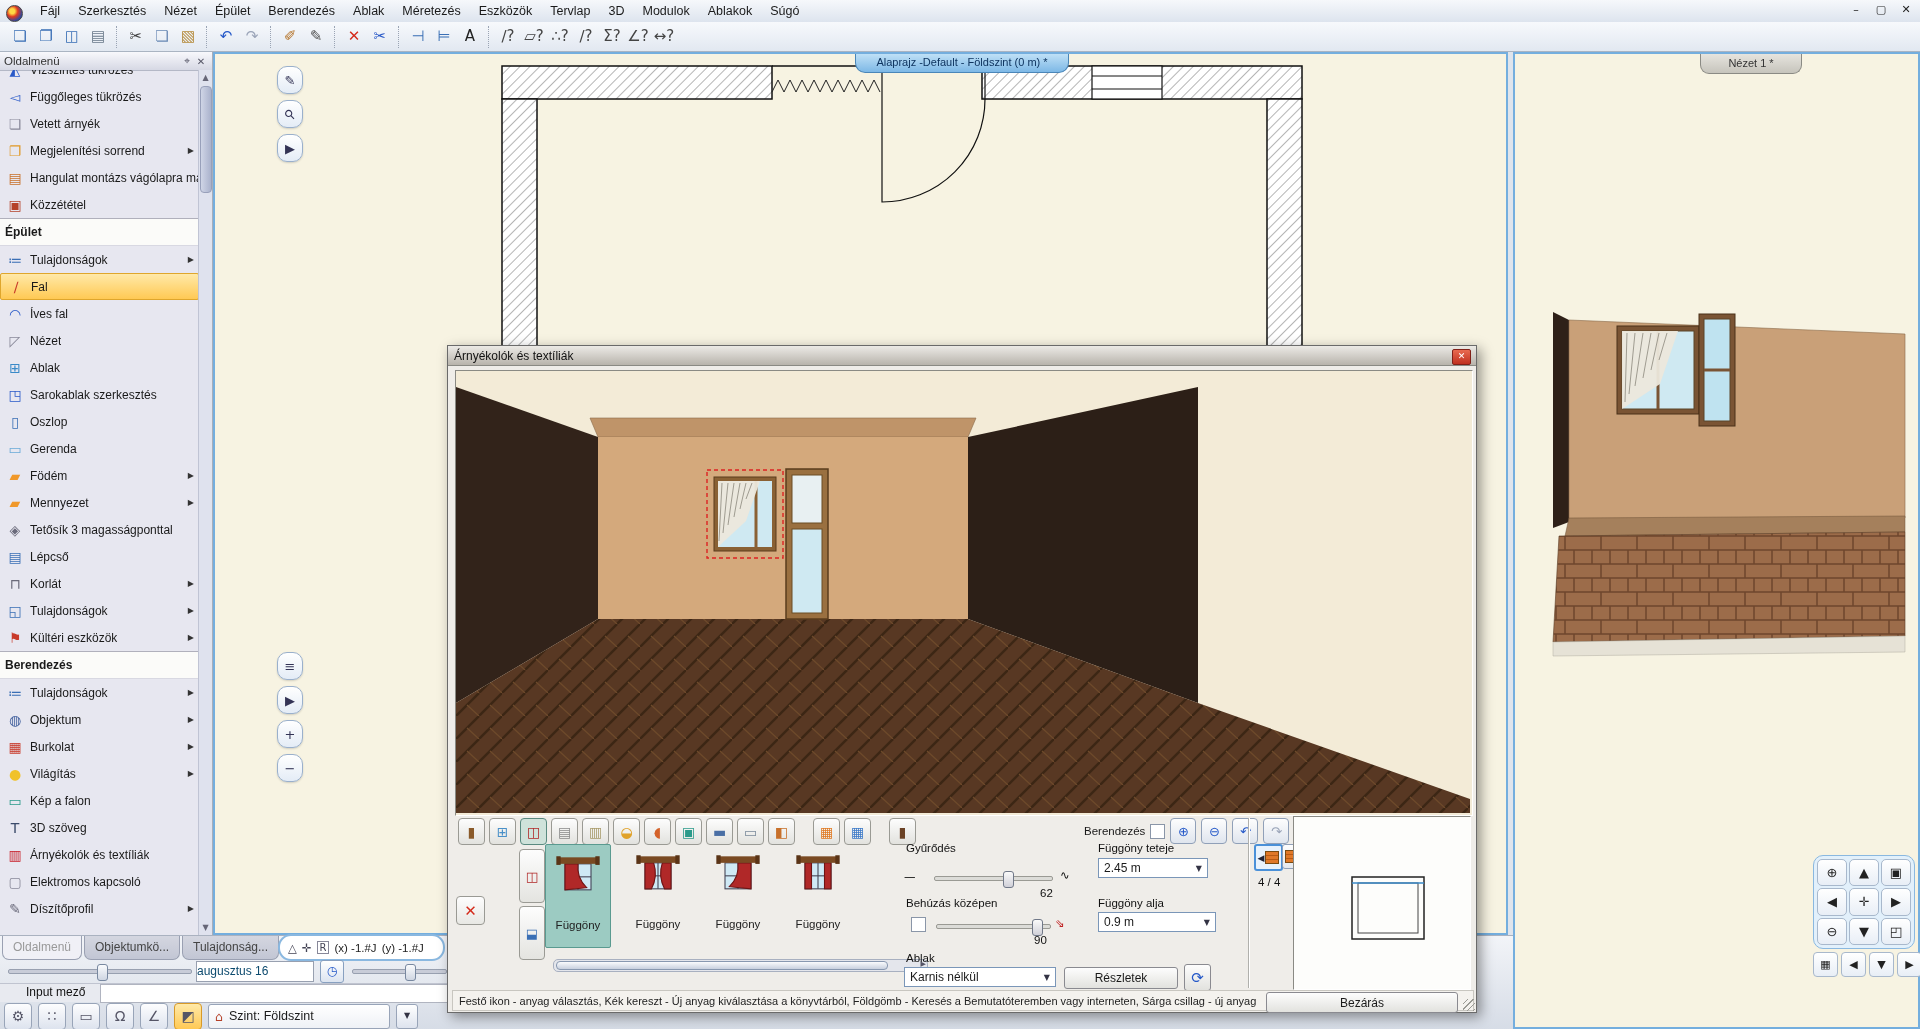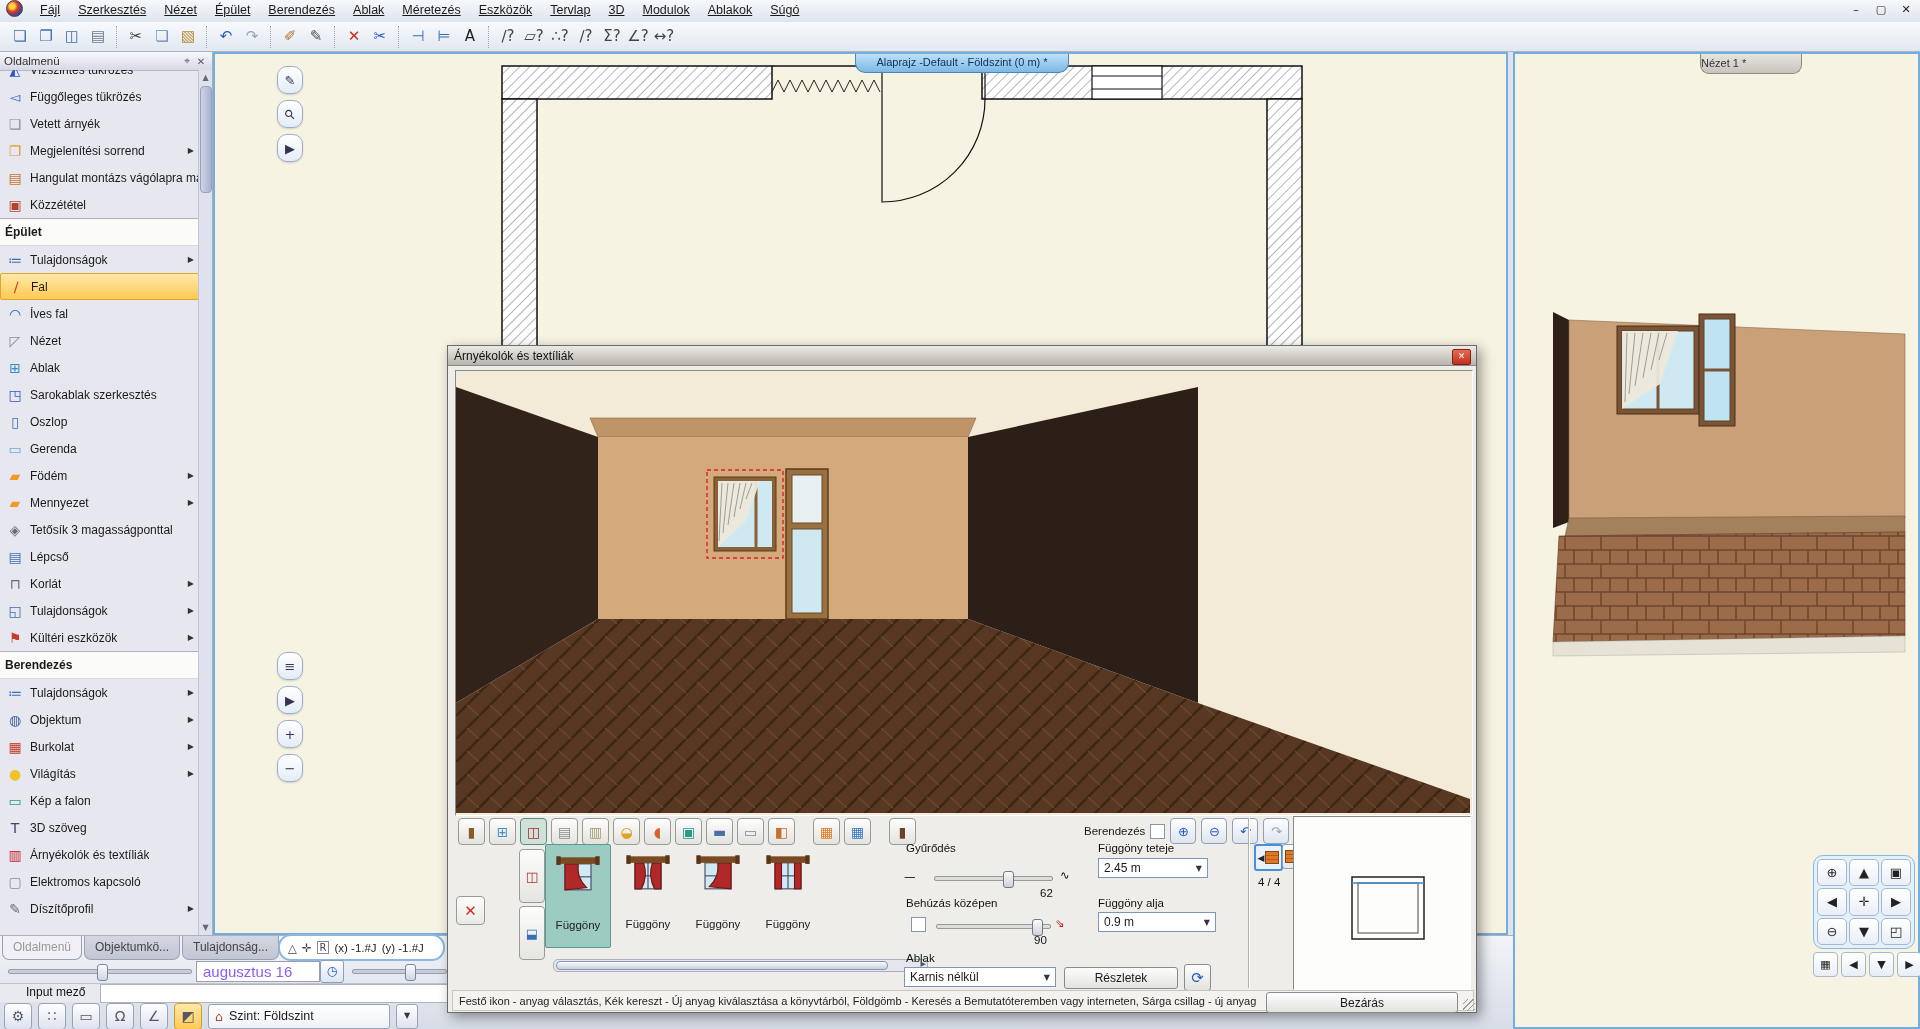--- a/index.html
+++ b/index.html
@@ -4,21 +4,21 @@
 <style>
   html,body{margin:0;padding:0;background:#666;}
   #app{position:relative;width:1920px;height:1029px;overflow:hidden;
        font-family:"Liberation Sans","DejaVu Sans",sans-serif;font-size:12px;color:#1a1a1a;
        background:#dfe4ec;}
   .abs{position:absolute;}
   .ico{font-family:"DejaVu Sans",sans-serif;}
 
   
   .menubar{left:0;top:0;width:1920px;height:22px;background:linear-gradient(#f6f8fb,#dde4ee);
-           border-bottom:1px solid #b8c0cc;display:flex;align-items:flex-start;text-decoration:underline;}
+           border-bottom:1px solid #b8c0cc;display:flex;align-items:flex-end;}
   .applogo{width:15px;height:15px;border-radius:50%;margin:0 8px 0 6px;
            background:radial-gradient(circle at 35% 35%,#ffd944 18%,#e03a20 40%,#2448a8 75%,#16306e 100%);
            border:1px solid #444;}
   .menu-item{padding:0 9px;line-height:21px;font-size:12.5px;cursor:default;}
   .window-controls{position:absolute;right:6px;top:2px;display:flex;gap:9px;}
   .wc-btn{width:16px;height:15px;text-align:center;line-height:15px;font-size:11px;color:#222;
           font-family:"DejaVu Sans",sans-serif;}
 
   
   .toolbar{left:0;top:22px;width:1920px;height:30px;background:linear-gradient(#f7f9fc,#e2e8f1);
@@ -55,21 +55,21 @@
       border-radius:0 0 10px 10px;text-align:center;line-height:17px;font-size:11px;color:#0f3560;}
   .minibar{position:absolute;display:flex;flex-direction:column;gap:6px;}
   .mini-btn{width:24px;height:26px;background:linear-gradient(#ffffff,#e4ecf6);border:1px solid #9ab0cc;border-radius:10px;
       display:flex;align-items:center;justify-content:center;font-size:13px;color:#335;box-shadow:0 1px 2px rgba(0,0,0,.15);}
   .mini-btn .rot{display:inline-block;transform:rotate(-45deg);}
 
   
   .rightpanel{left:1513px;top:52px;width:407px;height:977px;background:#f7f3e2;border:2px solid #74aede;box-sizing:border-box;}
   .rp-tab{position:absolute;left:185px;top:0;width:100px;height:19px;background:linear-gradient(#e2e0da,#c4c2bа);
       background:linear-gradient(#e6e4de,#c6c4bc);border:1px solid #8a8a84;border-top:none;border-radius:0 0 9px 9px;
-      text-align:left;line-height:18px;font-size:11px;color:#333;}
+      text-align:center;line-height:18px;font-size:11px;color:#333;}
   .navpad{position:absolute;left:298px;top:801px;width:102px;height:94px;background:#e2f0fb;border:1px solid #8ab8e0;
       border-radius:10px;display:grid;grid-template-columns:repeat(3,1fr);grid-template-rows:repeat(3,1fr);padding:2px;box-sizing:border-box;}
   .np-btn{margin:1px;background:linear-gradient(#ffffff,#e8eef6);border:1px solid #a8b8cc;border-radius:5px;
       display:flex;align-items:center;justify-content:center;font-size:13px;color:#222;font-family:"DejaVu Sans",sans-serif;}
   .rp-tools{position:absolute;left:298px;top:898px;display:flex;gap:3px;}
   .rp-tbtn{width:23px;height:23px;background:linear-gradient(#ffffff,#e8eef6);border:1px solid #a8b8cc;border-radius:4px;
       display:flex;align-items:center;justify-content:center;font-size:11px;color:#222;font-family:"DejaVu Sans",sans-serif;}
 
   
   .statusbar{left:0;top:935px;width:1513px;height:94px;background:linear-gradient(#f2f4f8,#d6dce6);border-top:1px solid #aab2c0;}
@@ -77,21 +77,21 @@
   .s-tab{height:23px;line-height:22px;padding:0 10px;font-size:12px;background:linear-gradient(#d4d6e0,#c2c6d4);
       border:1px solid #9aa0b2;border-top:none;border-radius:0 0 7px 7px;margin-right:2px;color:#444;}
   .s-tab.active{background:#f0f0f6;color:#999;}
   .coordbar{position:absolute;left:278px;top:-2px;width:167px;height:27px;background:#fff;border:2px solid #8ab8e0;
       border-radius:13px;display:flex;align-items:center;gap:5px;padding:0 8px;font-size:11.5px;color:#222;box-sizing:border-box;}
   .coordbar .cico{font-family:"DejaVu Sans",sans-serif;color:#445;}
   .row2{position:absolute;left:0;top:24px;width:100%;height:23px;}
   .hslider{position:absolute;height:3px;background:#c8ccd8;border:1px solid #98a0b0;border-radius:2px;}
   .hthumb{position:absolute;top:-6px;width:9px;height:15px;background:linear-gradient(#fafbfd,#cfd6e2);border:1px solid #7888a0;border-radius:3px;}
   .datebox{position:absolute;left:196px;top:1px;width:116px;height:19px;background:#fff;border:1px solid #98a0b0;
-      line-height:19px;padding-left:6px;color:#8b5cf6;font-size:15px;}
+      line-height:19px;padding-left:0;color:#0c4a6e;font-size:12px;}
   .clockbtn{position:absolute;left:320px;top:0;width:22px;height:21px;background:linear-gradient(#fff,#dce4f0);
       border:1px solid #88a0c0;border-radius:3px;text-align:center;line-height:20px;color:#2458c8;font-family:"DejaVu Sans",sans-serif;}
   .inputrow{position:absolute;left:0;top:47px;width:560px;height:18px;background:#e8eaf0;border-top:1px solid #c0c4d0;}
   .inputlabel{position:absolute;left:26px;top:1px;font-size:12px;color:#111;}
   .inputfield{position:absolute;left:100px;top:0;width:460px;height:17px;background:#fff;border:1px solid #b0b4c0;}
   .toolsrow{position:absolute;left:0;top:66px;height:28px;display:flex;align-items:center;gap:6px;padding-left:4px;}
   .st-btn{width:26px;height:25px;background:linear-gradient(#fdfdfe,#dde3ee);border:1px solid #98a4b8;border-radius:4px;
       display:flex;align-items:center;justify-content:center;font-size:14px;color:#556;font-family:"DejaVu Sans",sans-serif;}
   .st-btn.active{background:linear-gradient(#ffe9a8,#ffc954);border-color:#d89a28;}
   .szintbox{height:23px;width:168px;background:linear-gradient(#fff,#eef1f6);border:1px solid #98a4b8;border-radius:3px;
@@ -118,21 +118,21 @@
   .kp-check{width:13px;height:13px;background:#fff;border:1px solid #8a96a8;}
   .kp-btn{width:24px;height:24px;background:linear-gradient(#fdfdfd,#dfe5ee);border:1px solid #90a0b8;border-radius:4px;
       display:flex;align-items:center;justify-content:center;font-size:13px;font-family:"DejaVu Sans",sans-serif;color:#2458c8;}
   .kp-btn.dim{color:#9aa4b8;}
   .sidecol-x{position:absolute;left:8px;top:550px;width:27px;height:27px;background:linear-gradient(#fdfdfd,#e8e8e4);
       border:1px solid #9a9a94;border-radius:4px;display:flex;align-items:center;justify-content:center;color:#d42a1a;
       font-size:15px;font-family:"DejaVu Sans",sans-serif;font-weight:bold;}
   .sidecol{position:absolute;left:71px;top:0;width:24px;height:52px;background:linear-gradient(#fdfdfd,#e4e4e0);
       border:1px solid #9a9a94;border-radius:4px;display:flex;align-items:center;justify-content:center;
       font-size:13px;font-family:"DejaVu Sans",sans-serif;}
-  .thumbs{position:absolute;left:97px;top:498px;display:flex;gap:4px;}
+  .thumbs{position:absolute;left:97px;top:498px;display:flex;gap:14px;}
   .thumb{width:66px;height:104px;display:flex;flex-direction:column;align-items:center;justify-content:flex-start;border-radius:2px;padding-top:8px;box-sizing:border-box;}
   .thumb.selected{background:#9ccbc2;border:1px solid #5a9a90;}
   .thumb svg{width:52px;height:52px;}
   .thumb-label{margin-top:14px;font-size:11.5px;color:#222;}
   .hscroll{position:absolute;left:105px;top:613px;width:373px;height:11px;background:#e4e6ec;border:1px solid #a8b0c0;border-radius:5px;}
   .hscroll .ht{position:absolute;left:2px;top:1px;width:330px;height:7px;background:linear-gradient(#fafbfd,#c8d0de);border:1px solid #8898b0;border-radius:4px;}
   .hscroll .ha{position:absolute;right:1px;top:0;font-size:7px;line-height:9px;color:#556;font-family:"DejaVu Sans",sans-serif;}
   .ctl-label{position:absolute;font-size:11.5px;color:#111;}
   .dslider{position:absolute;height:3px;background:#dcdcd8;border:1px solid #9a9a94;border-radius:2px;}
   .dthumb{position:absolute;top:-6px;width:9px;height:15px;background:linear-gradient(#fafafa,#d0d0d8);border:1px solid #707888;border-radius:3px;}

